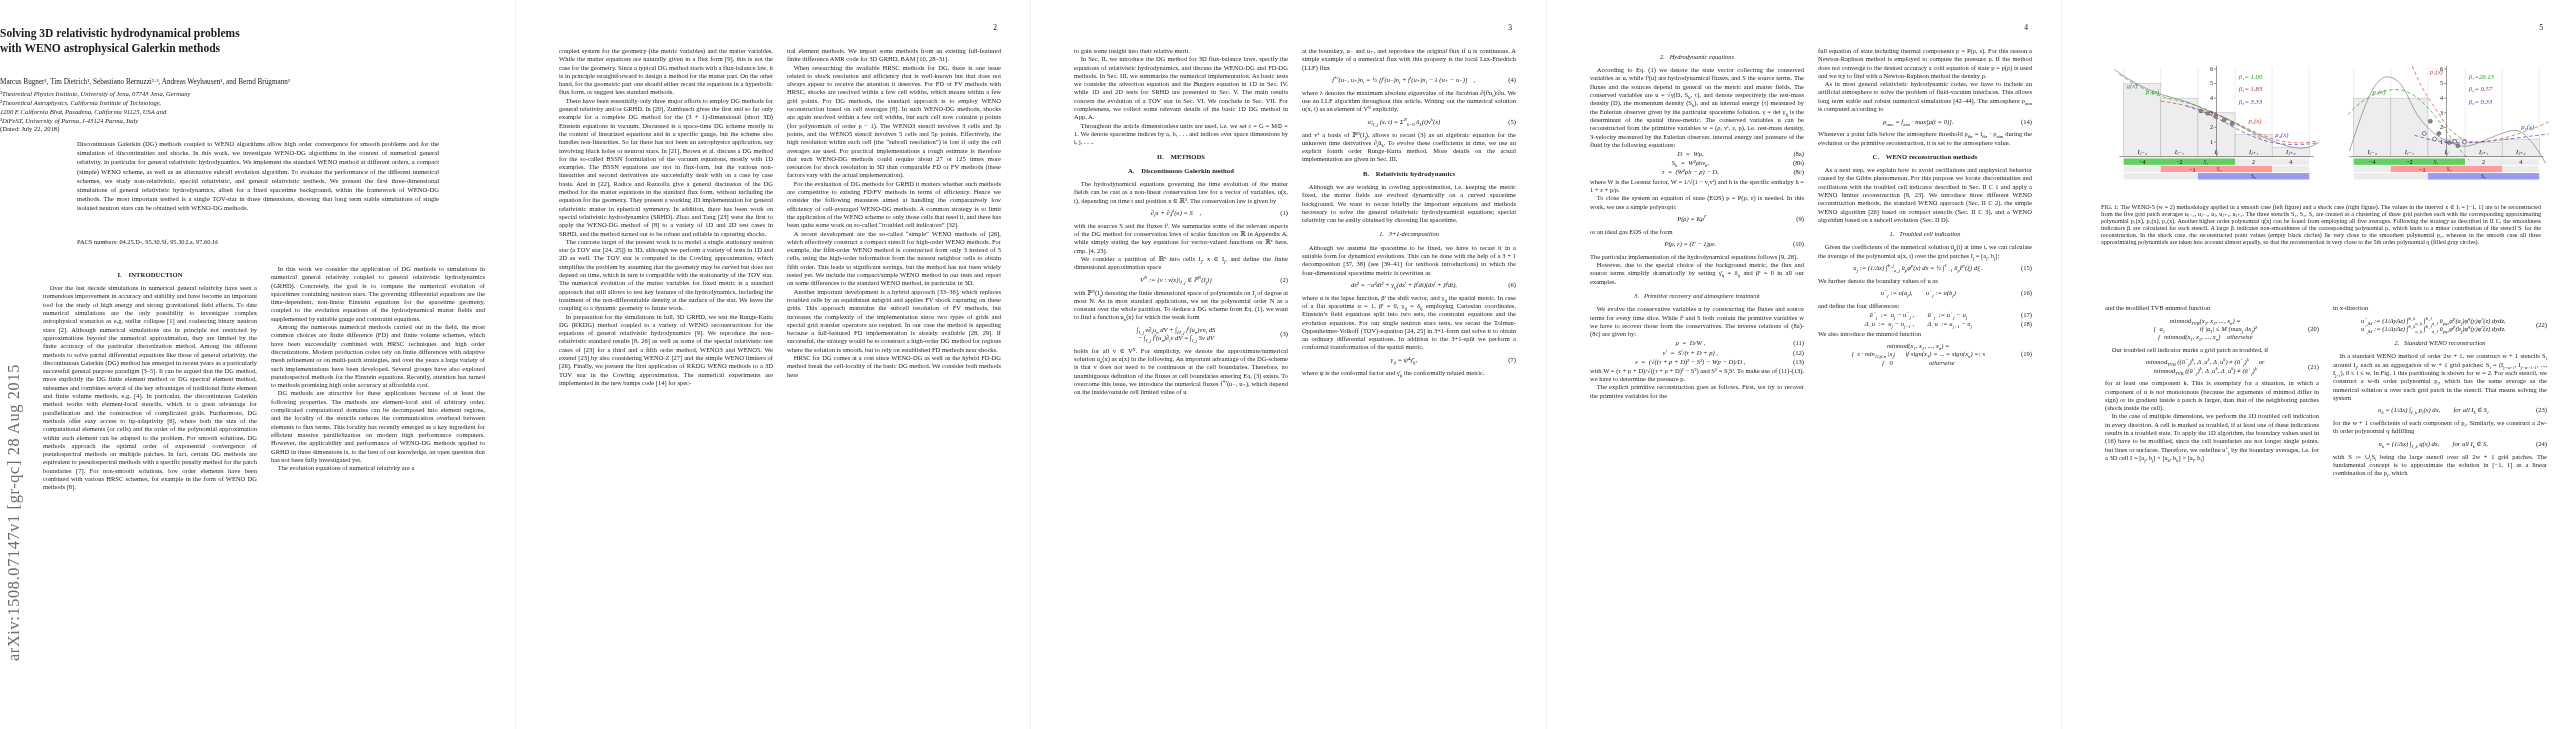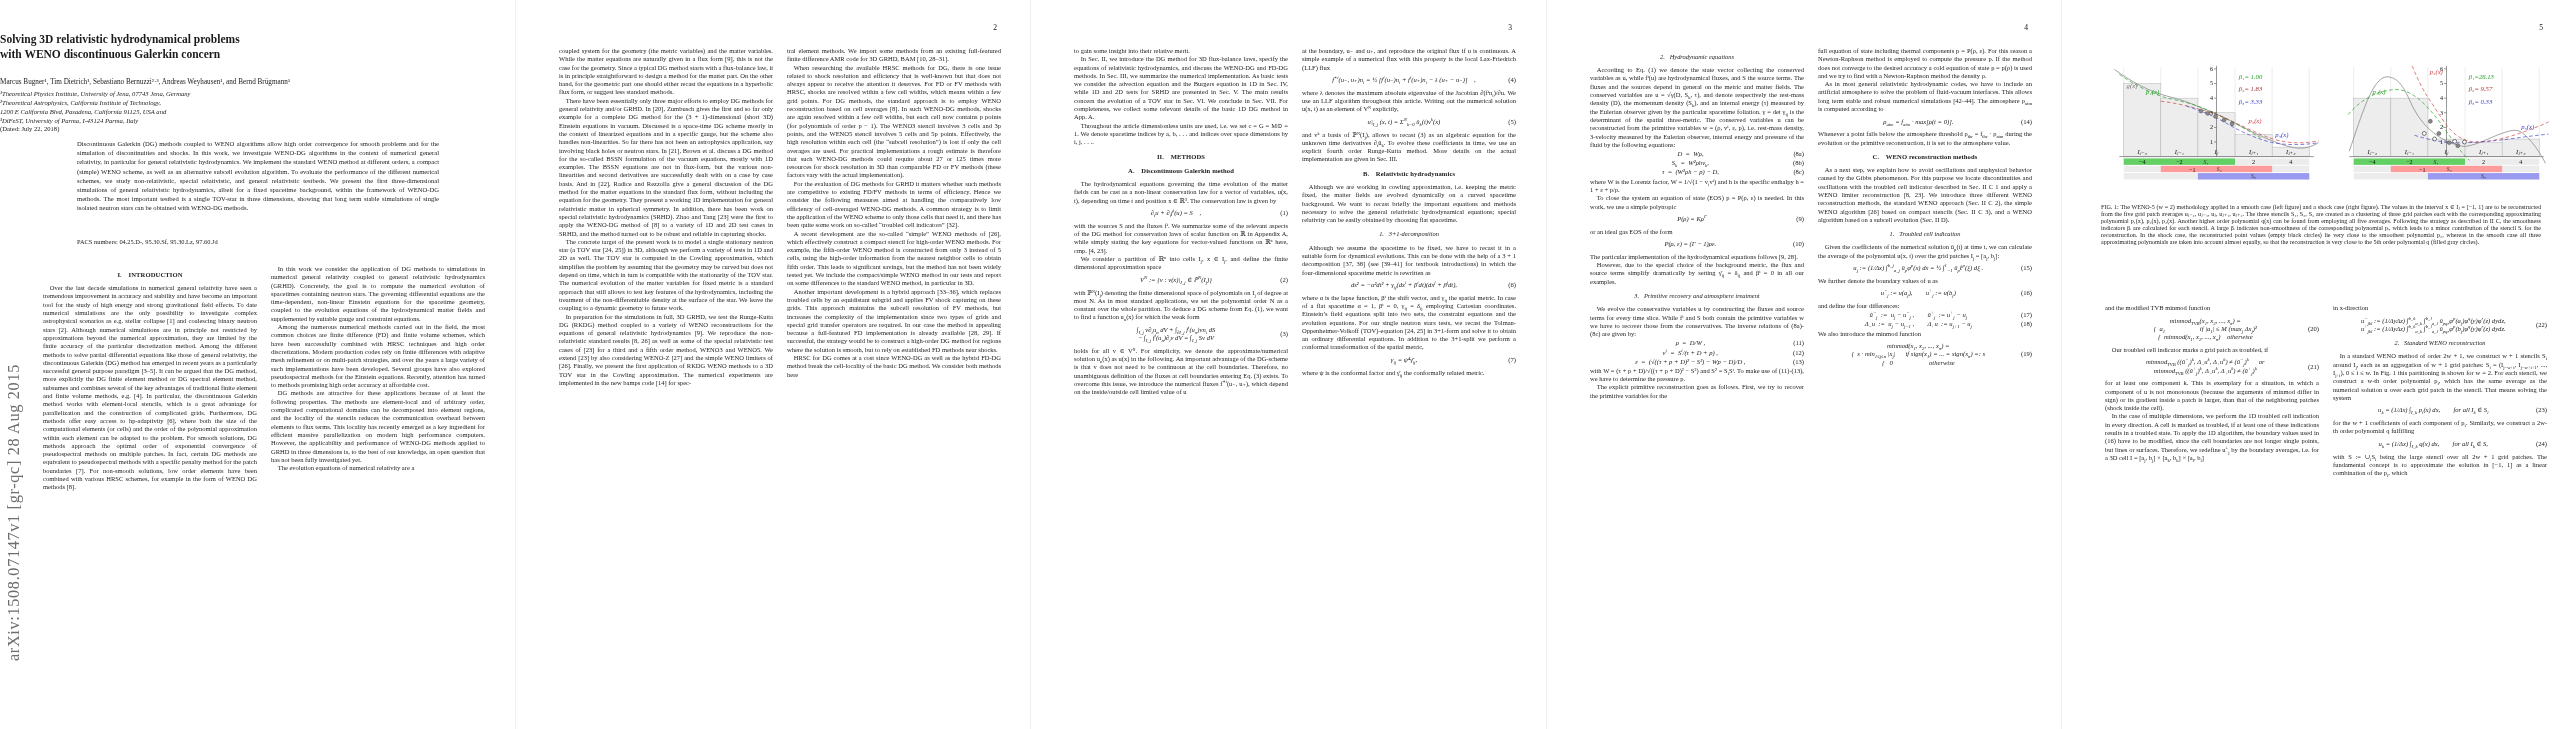--- a/index.html
+++ b/index.html
@@ -3,21 +3,21 @@
 <meta charset="utf-8">
 <style>
   html,body{margin:0;padding:0;background:#ffffff;}
   #canvas{position:relative;width:2576px;height:729px;background:#ffffff;overflow:hidden;
           font-family:"Liberation Serif","DejaVu Serif",serif;color:#1a1a1a;}
   .sheet{position:absolute;top:0;width:515px;height:729px;background:#ffffff;}
   .sheet+.sheet{border-left:0.6px solid #f0f0f0;}
   .pagenum{position:absolute;top:23px;right:34px;font-size:7.6px;color:#111;}
   .watermark{position:absolute;left:3.6px;top:661px;transform:rotate(-90deg);transform-origin:0 0;
              white-space:nowrap;color:#6e6e6e;font-size:16.4px;letter-spacing:0.6px;}
-  .ptitle{position:absolute;top:32px;width:100%;font-size:11.5px;font-weight:bold;line-height:14.6px;}
+  .ptitle{position:absolute;top:26px;width:100%;font-size:11.5px;font-weight:bold;line-height:14.6px;}
   .pauthors{position:absolute;top:78px;width:100%;font-size:7.2px;}
   .paffil{position:absolute;top:89px;width:100%;font-style:italic;font-size:6.6px;line-height:9px;}
   .pdated{position:absolute;top:125px;width:100%;font-size:6.6px;}
   .pabstract{position:absolute;left:77px;top:139px;width:362px;text-align:justify;
              font-size:6.6px;line-height:9.2px;}
   .ppacs{position:absolute;left:77px;top:238px;width:362px;font-size:6.4px;}
   
   .col{position:absolute;width:214px;font-size:6.5px;line-height:8.3px;text-align:justify;}
   .col-l{left:43px;}
   .col-r{left:271px;}
@@ -56,21 +56,21 @@
 </style>
 </head>
 <body>
 
 <div id="canvas">
 
   <div class="sheet" style="left:0">
     <div class="watermark">arXiv:1508.07147v1  [gr-qc]  28 Aug 2015</div>
     <div class="ptitle">
       <div>Solving 3D relativistic hydrodynamical problems</div>
-      <div>with WENO discontinuous Galerkin concern</div>
+      <div>with WENO astrophysical Galerkin methods</div>
     </div>
     <div class="pauthors">Marcus Bugner¹, Tim Dietrich¹, Sebastiano Bernuzzi²·³, Andreas Weyhausen¹, and Bernd Brügmann¹</div>
     <div class="paffil">
       <div>¹Theoretical Physics Institute, University of Jena, 07743 Jena, Germany</div>
       <div>²Theoretical Astrophysics, California Institute of Technology,</div>
       <div>1200 E California Blvd, Pasadena, California 91125, USA and</div>
       <div>³DiFeST, University of Parma, I-43124 Parma, Italy</div>
     </div>
     <div class="pdated">(Dated: July 22, 2018)</div>
     <div class="pabstract">Discontinuous Galerkin (DG) methods coupled to WENO algorithms allow high order convergence for smooth problems and for the simulation of discontinuities and shocks. In this work, we investigate WENO-DG algorithms in the context of numerical general relativity, in particular for general relativistic hydrodynamics. We implement the standard WENO method at different orders, a compact (simple) WENO scheme, as well as an alternative subcell evolution algorithm. To evaluate the performance of the different numerical schemes, we study non-relativistic, special relativistic, and general relativistic testbeds. We present the first three-dimensional simulations of general relativistic hydrodynamics, albeit for a fixed spacetime background, within the framework of WENO-DG methods. The most important testbed is a single TOV-star in three dimensions, showing that long term stable simulations of single isolated neutron stars can be obtained with WENO-DG methods.</div>

